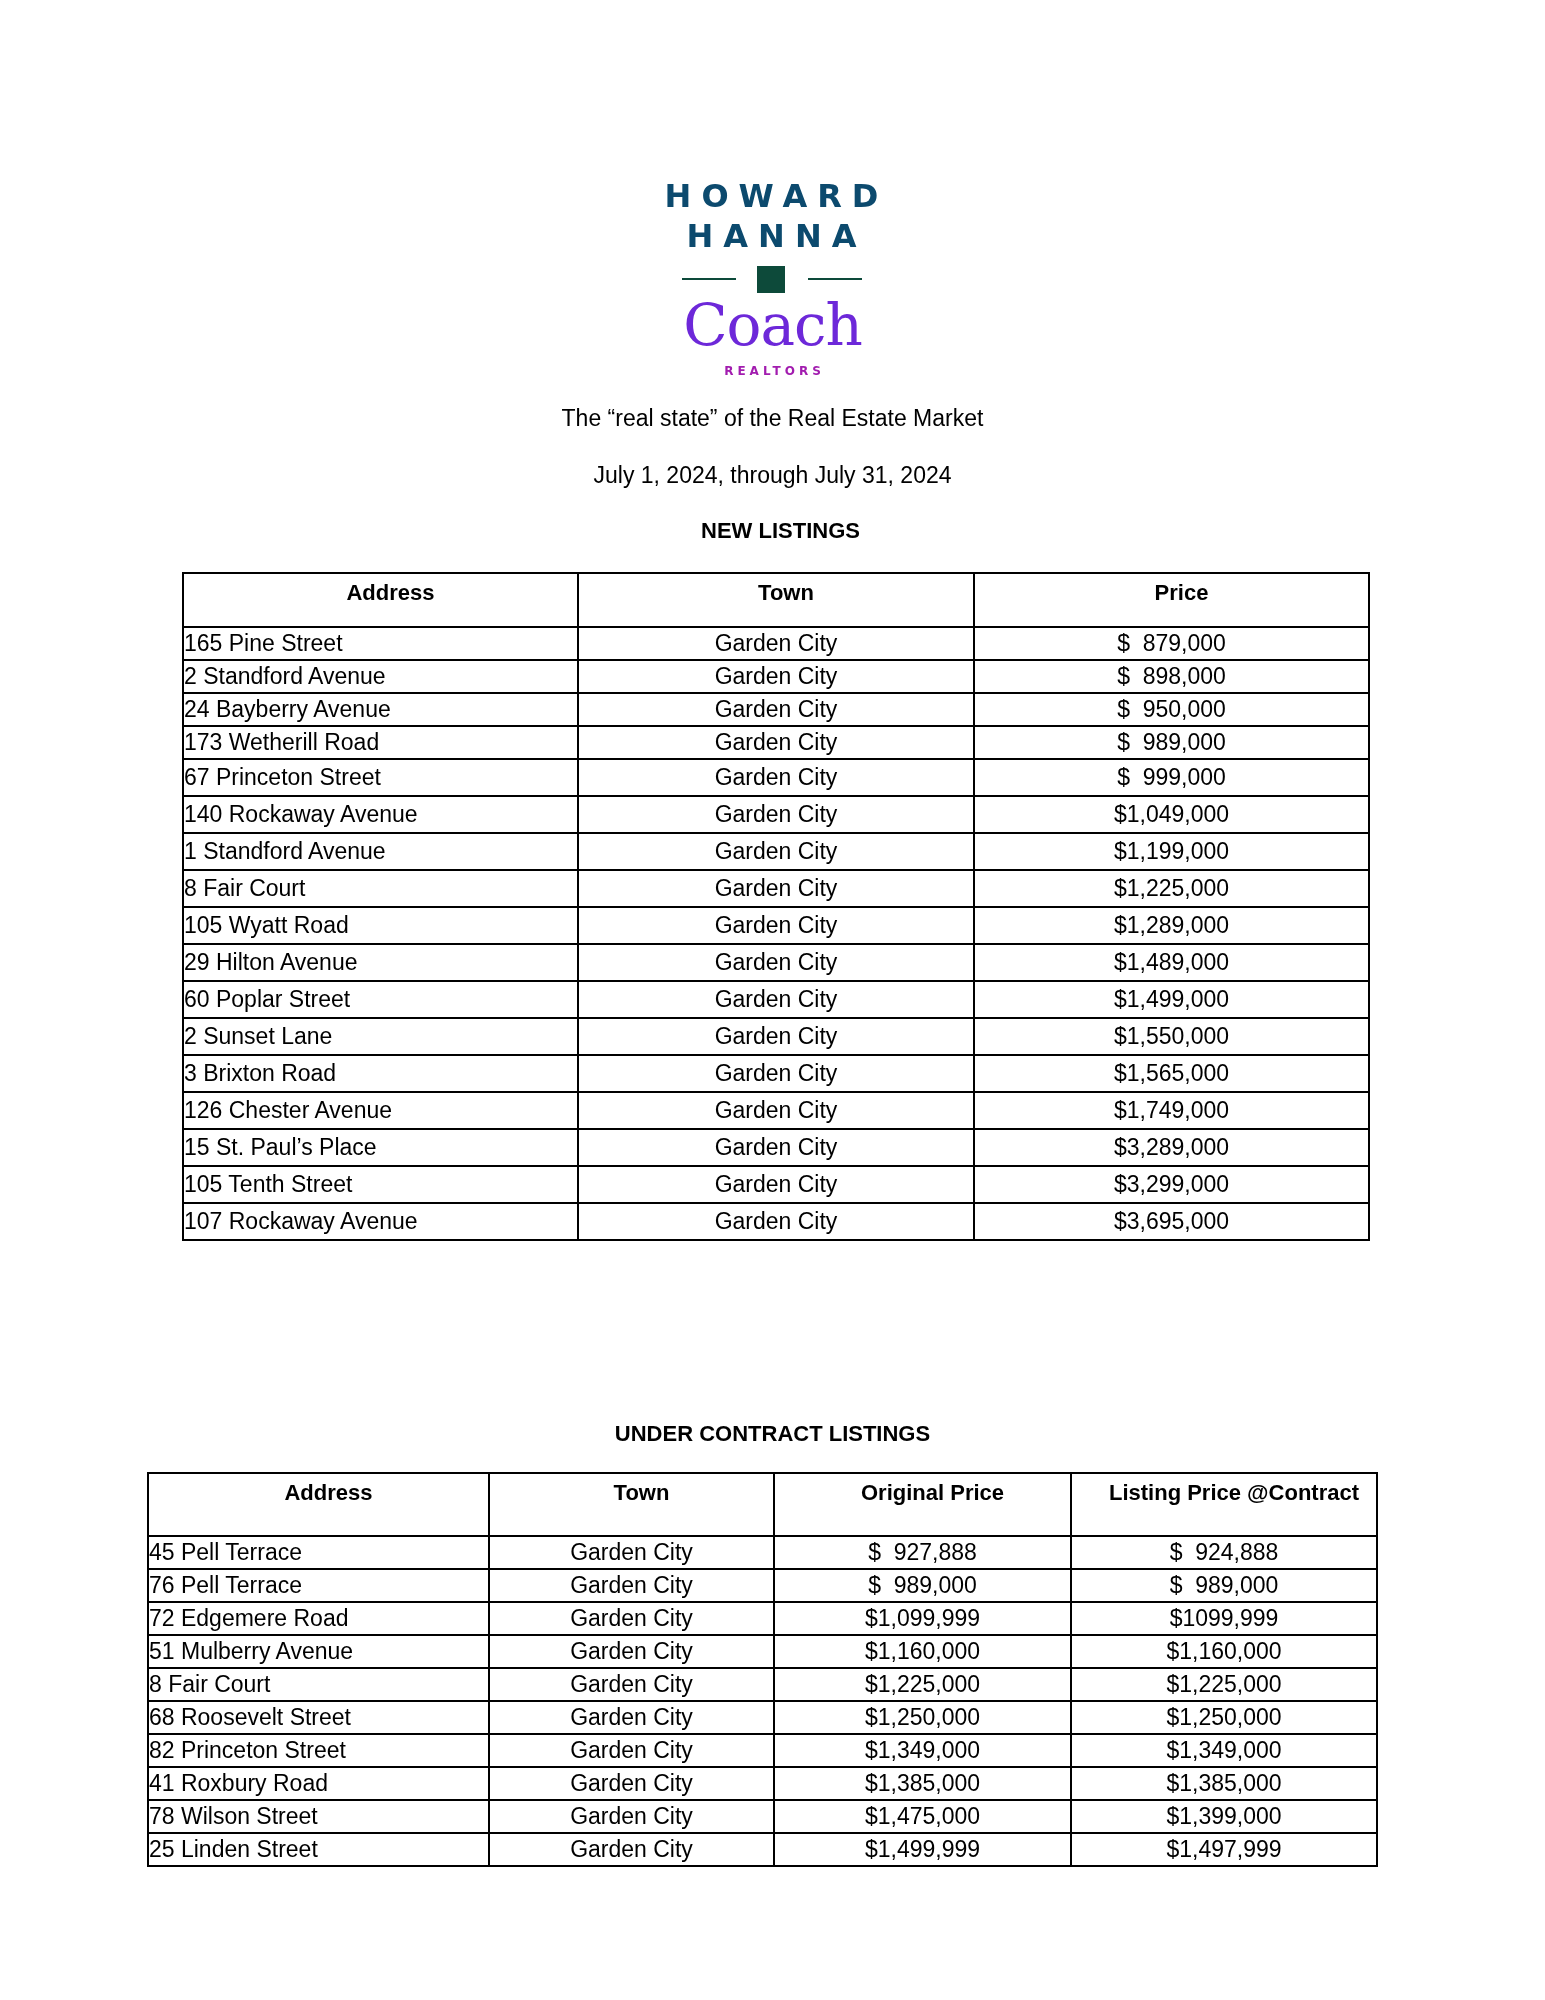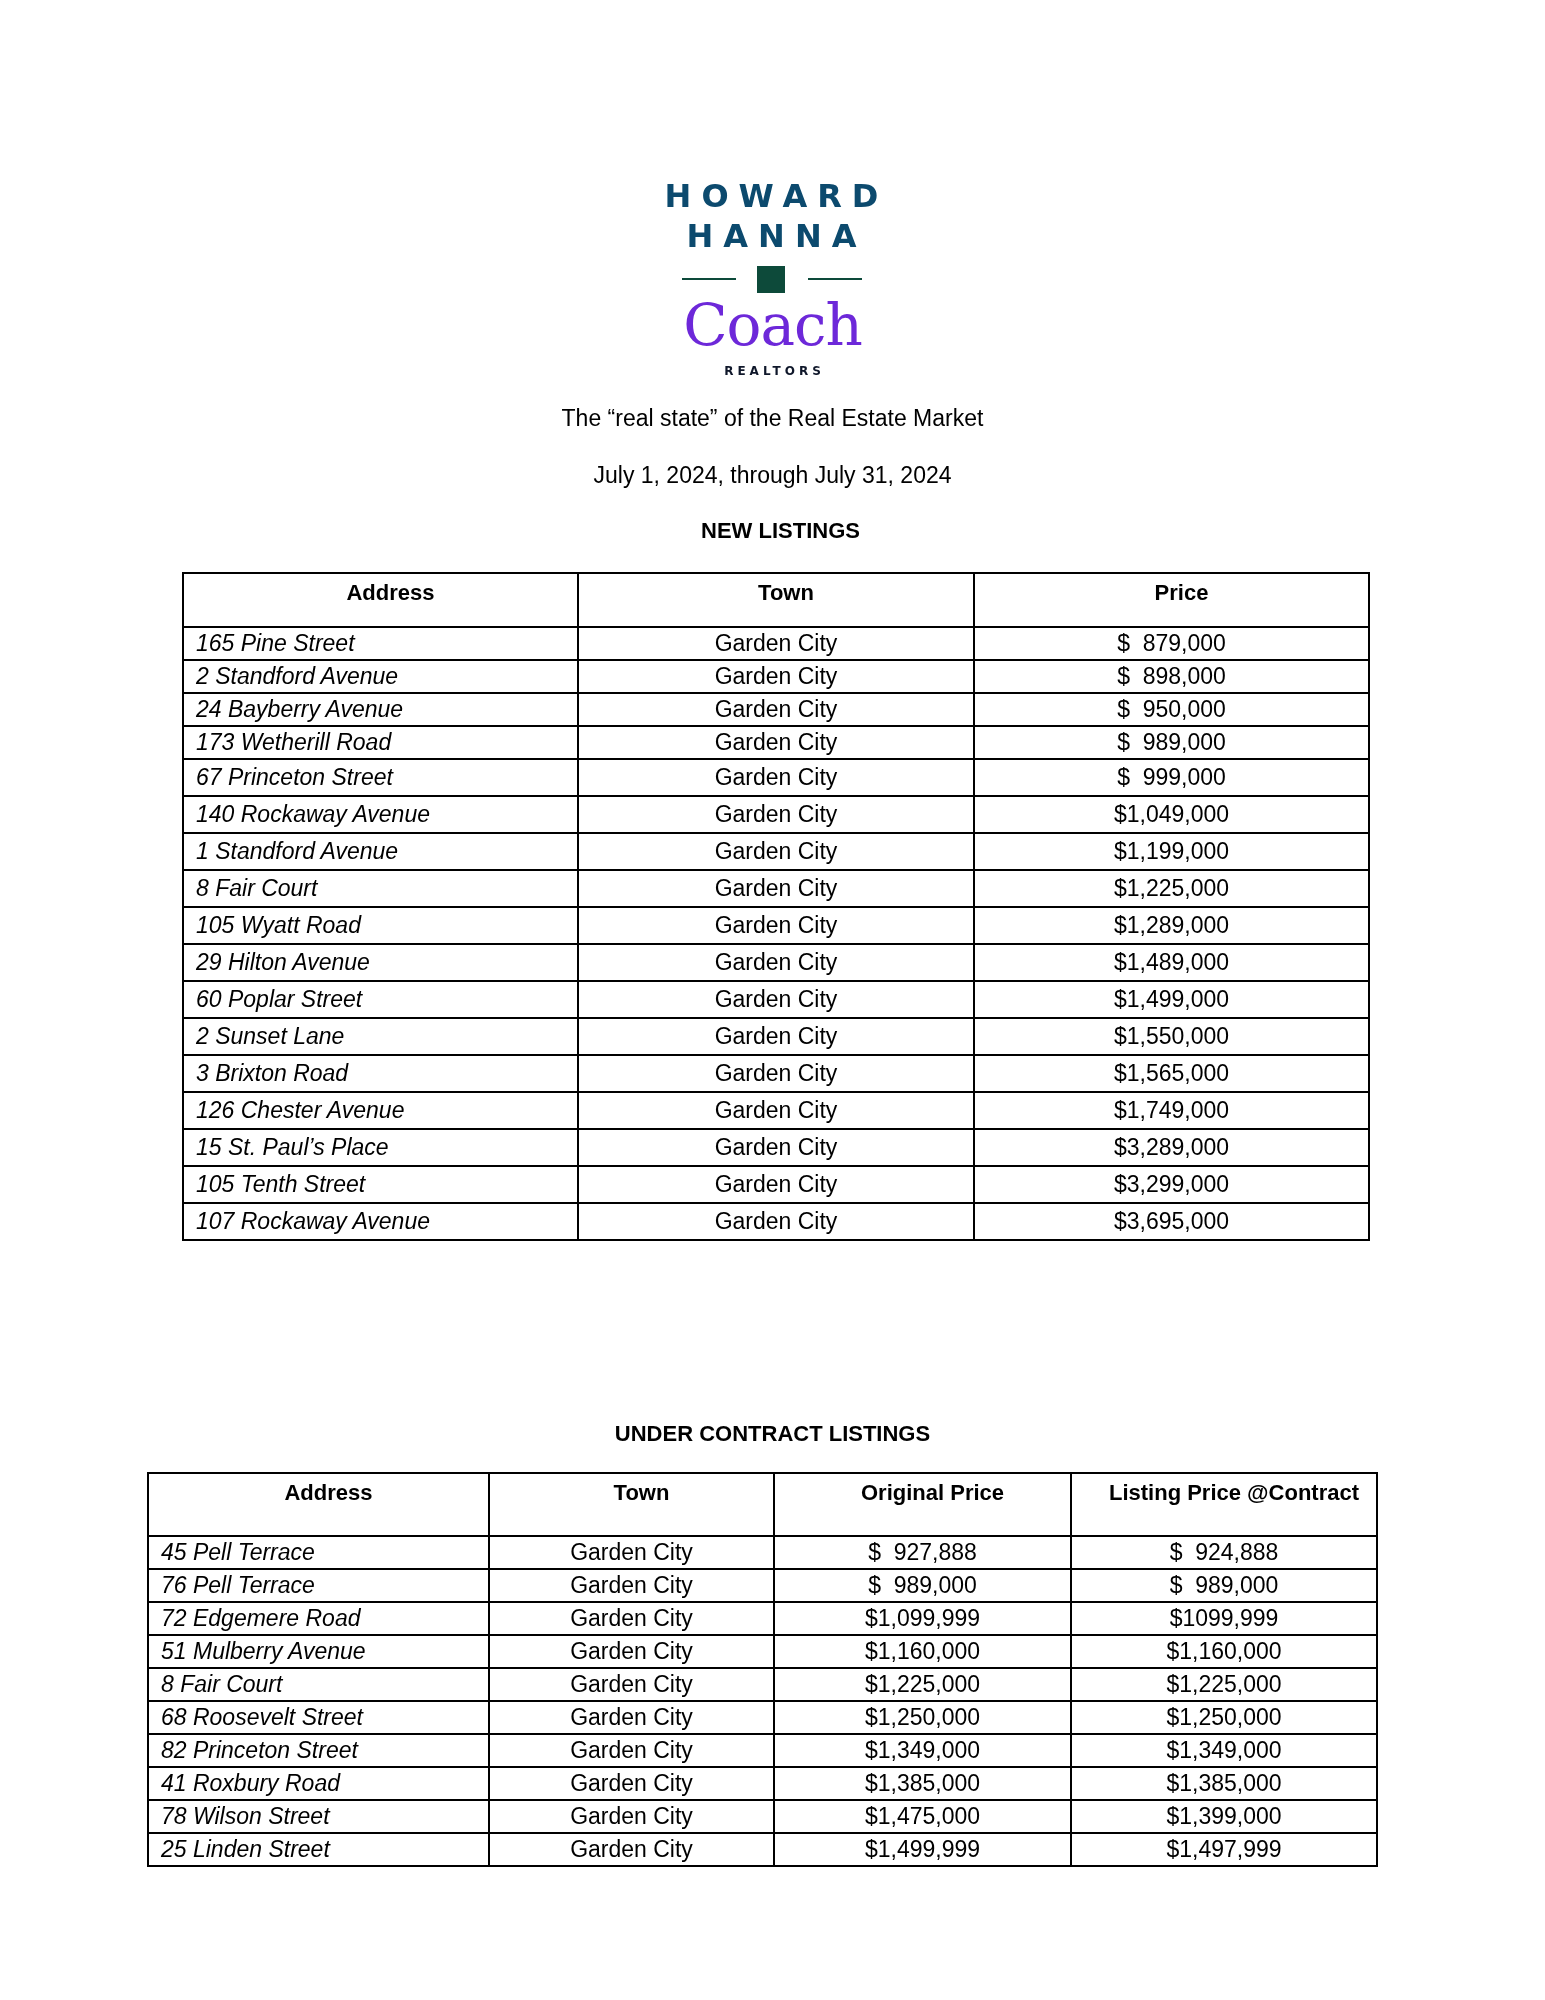--- a/index.html
+++ b/index.html
@@ -21,21 +21,21 @@
   .logo-rule.left { left: 682px; }
   .logo-rule.right { left: 808px; }
   .logo-square { position: absolute; left: 757px; top: 266px; width: 28px; height: 27px; background: #0d4a3a; }
   .logo-coach {
     position: absolute; left: 0; width: 1545px; text-align: center; top: 296px;
     color: #6d28d9; font-family: "DejaVu Serif", "Liberation Serif", serif;
     font-size: 58px; line-height: 1; letter-spacing: -1px;
   }
   .logo-realtors {
     position: absolute; left: 0; width: 1545px; text-align: center; top: 365px;
-    color: #0f172a; font-family: "DejaVu Sans", sans-serif; font-weight: bold;
+    color: #a21caf; font-family: "DejaVu Sans", sans-serif; font-weight: bold;
     font-size: 12px; letter-spacing: 4px; text-indent: 4px; line-height: 1;
   }
 
   .center-text {
     position: absolute; left: 0; width: 1545px; text-align: center;
     font-family: "Liberation Sans", sans-serif; font-size: 23px; line-height: 1;
   }
   .subtitle { top: 407px; }
   .daterange { top: 464px; }
   .section-title { font-weight: bold; font-size: 22px; }
@@ -48,21 +48,21 @@
   }
   table.listing th, table.listing td {
     border: 2px solid #000; padding: 0; overflow: hidden; white-space: nowrap;
   }
   table.listing th {
     font-weight: bold; font-size: 22px; text-align: center; vertical-align: top;
     padding-top: 6px;
     padding-left: 20px;
   }
   table.listing td { vertical-align: middle; }
-  table.listing td.addr { text-align: left; padding-left: 12px; font-style: italic; }
+  table.listing td.addr { text-align: left; padding-left: 0; }
   table.listing td.town, table.listing td.price { text-align: center; }
 
   #new-table { left: 182px; top: 572px; width: 1186px; }
   #new-table col.c1 { width: 395px; }
   #new-table col.c2 { width: 396px; }
   #new-table col.c3 { width: 395px; }
   #new-table tr.head th { height: 46px; }
   #new-table tr.r-short td { height: 31px; }
   #new-table tr.r-tall td { height: 35px; }
 

